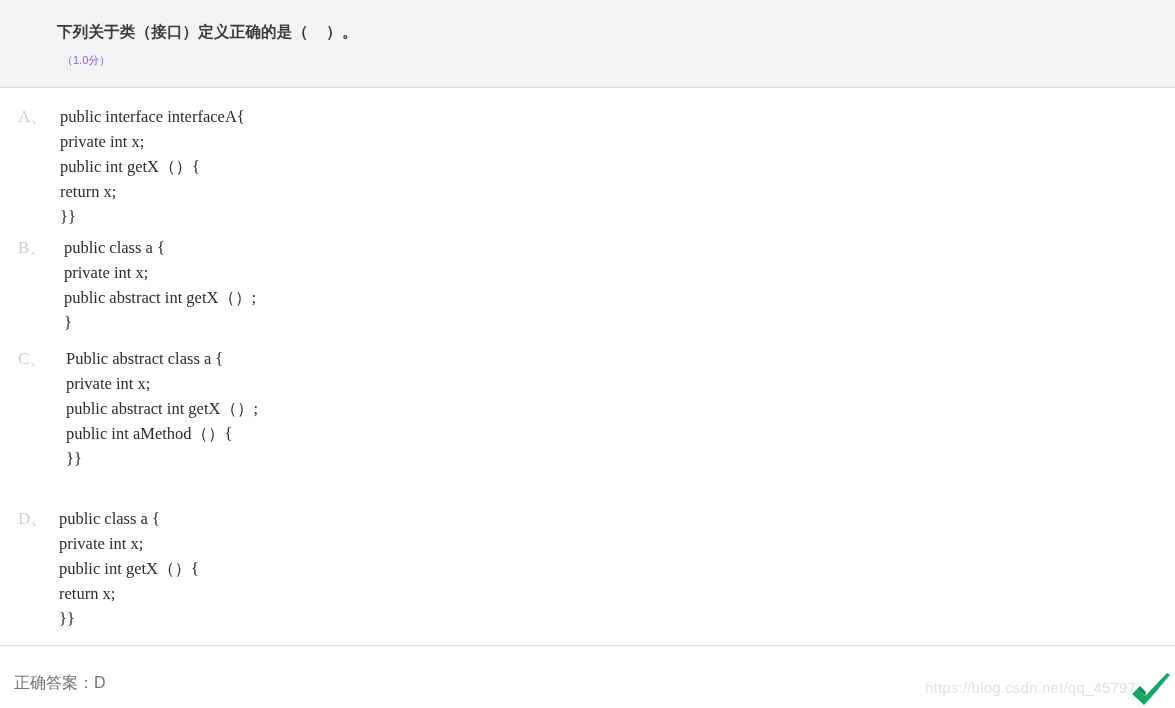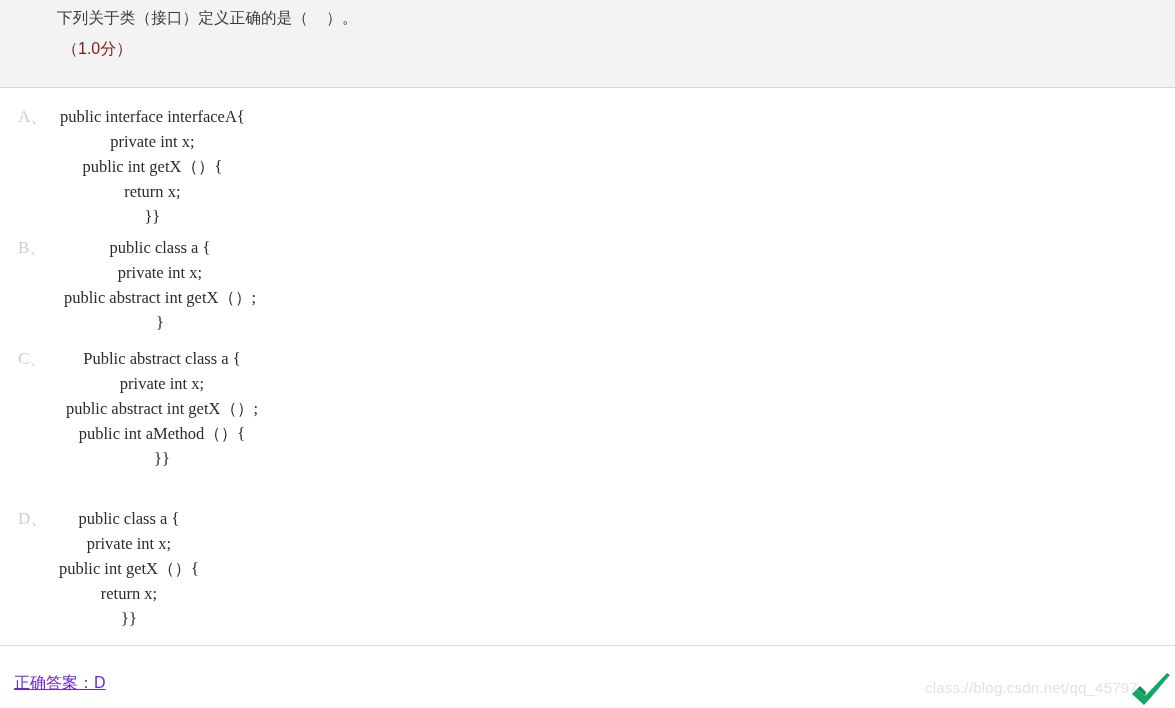--- a/index.html
+++ b/index.html
@@ -22,34 +22,35 @@
     top: 0;
     width: 1175px;
     height: 88px;
     background: #f3f3f3;
     border-bottom: 1px solid #d6d6d6;
     box-sizing: border-box;
   }
   #question-stem {
     position: absolute;
     left: 57px;
-    top: 6px;
+    top: 20px;
     font-size: 15.5px;
     line-height: 24px;
     color: #3b3b3b;
     letter-spacing: 0.2px;
     white-space: pre;
+    font-weight: bold;
   }
   #question-score {
     position: absolute;
     left: 62px;
-    top: 37px;
-    font-size: 16px;
+    top: 48px;
+    font-size: 11px;
     line-height: 24px;
-    color: #7f1d1d;
+    color: #8b5cf6;
     white-space: pre;
   }
 
   
   #options-area {
     position: absolute;
     left: 0;
     top: 88px;
     width: 1175px;
     height: 557px;
@@ -76,21 +77,20 @@
     font-family: "Liberation Serif", serif;
     font-size: 16.5px;
     line-height: 25px;
     color: #2b2b2b;
     white-space: pre;
   }
   .option-code .code-line {
     display: block;
     height: 25px;
     white-space: pre;
-    text-align: center;
   }
 
   
   #answer-divider {
     position: absolute;
     left: 0;
     top: 645px;
     width: 1175px;
     height: 0;
     border-top: 1px solid #dcdcdc;
@@ -102,23 +102,22 @@
     width: 1175px;
     height: 62px;
     background: #ffffff;
   }
   #correct-answer {
     position: absolute;
     left: 14px;
     top: 26px;
     font-size: 16px;
     line-height: 22px;
-    color: #6d28d9;
+    color: #737373;
     white-space: pre;
-    text-decoration: underline;
   }
   #my-answer {
     position: absolute;
     left: 175px;
     top: 26px;
     font-size: 16px;
     line-height: 22px;
     color: #111111;
     white-space: pre;
     margin-top: 46px;
@@ -173,19 +172,19 @@
     <span class="option-code" id="option-code-3" style="left: 59px;"><span class="code-line">public class a {</span><span class="code-line">private int x;</span><span class="code-line">public int getX（）{</span><span class="code-line">return x;</span><span class="code-line">}}</span></span>
   </div>
 </div>
 
 <div id="answer-divider"></div>
 <div id="answer-bar">
   <div id="correct-answer"><span>正确答案：</span><span>D</span></div>
   <div id="my-answer"><span>我的答案：</span><span>D</span></div>
 </div>
 
-<div id="watermark">class://blog.csdn.net/qq_45797</div>
+<div id="watermark">https://blog.csdn.net/qq_45797</div>
 <div id="csdn-logo">
   <svg width="40" height="34" viewBox="0 0 40 34" xmlns="http://www.w3.org/2000/svg">
     <path id="csdn-logo-path" d="M36 1 C30 7 21 17 14 24 L6 17 L1 22 L13 33 C21 25 31 12 39 3 Z" fill="#14a866"></path>
     <path id="csdn-logo-path2" d="M14 24 L6 17 L9 14 L15 20 Z" fill="#0d9159"></path>
   </svg>
 </div>
 
 </body></html>

